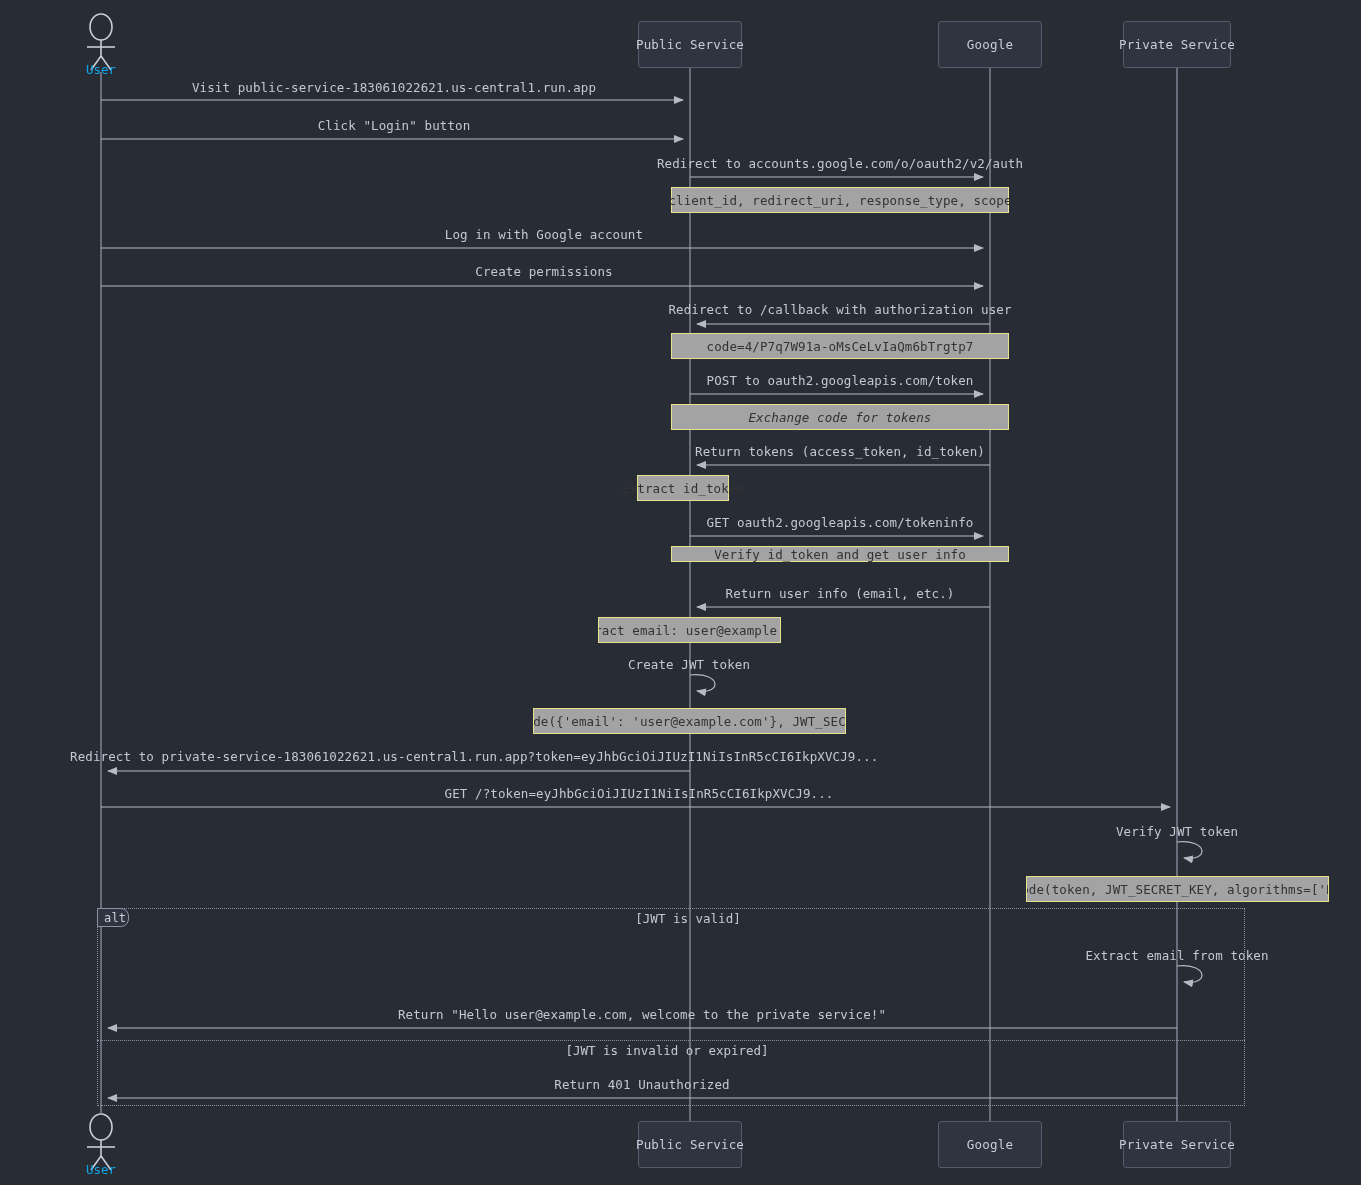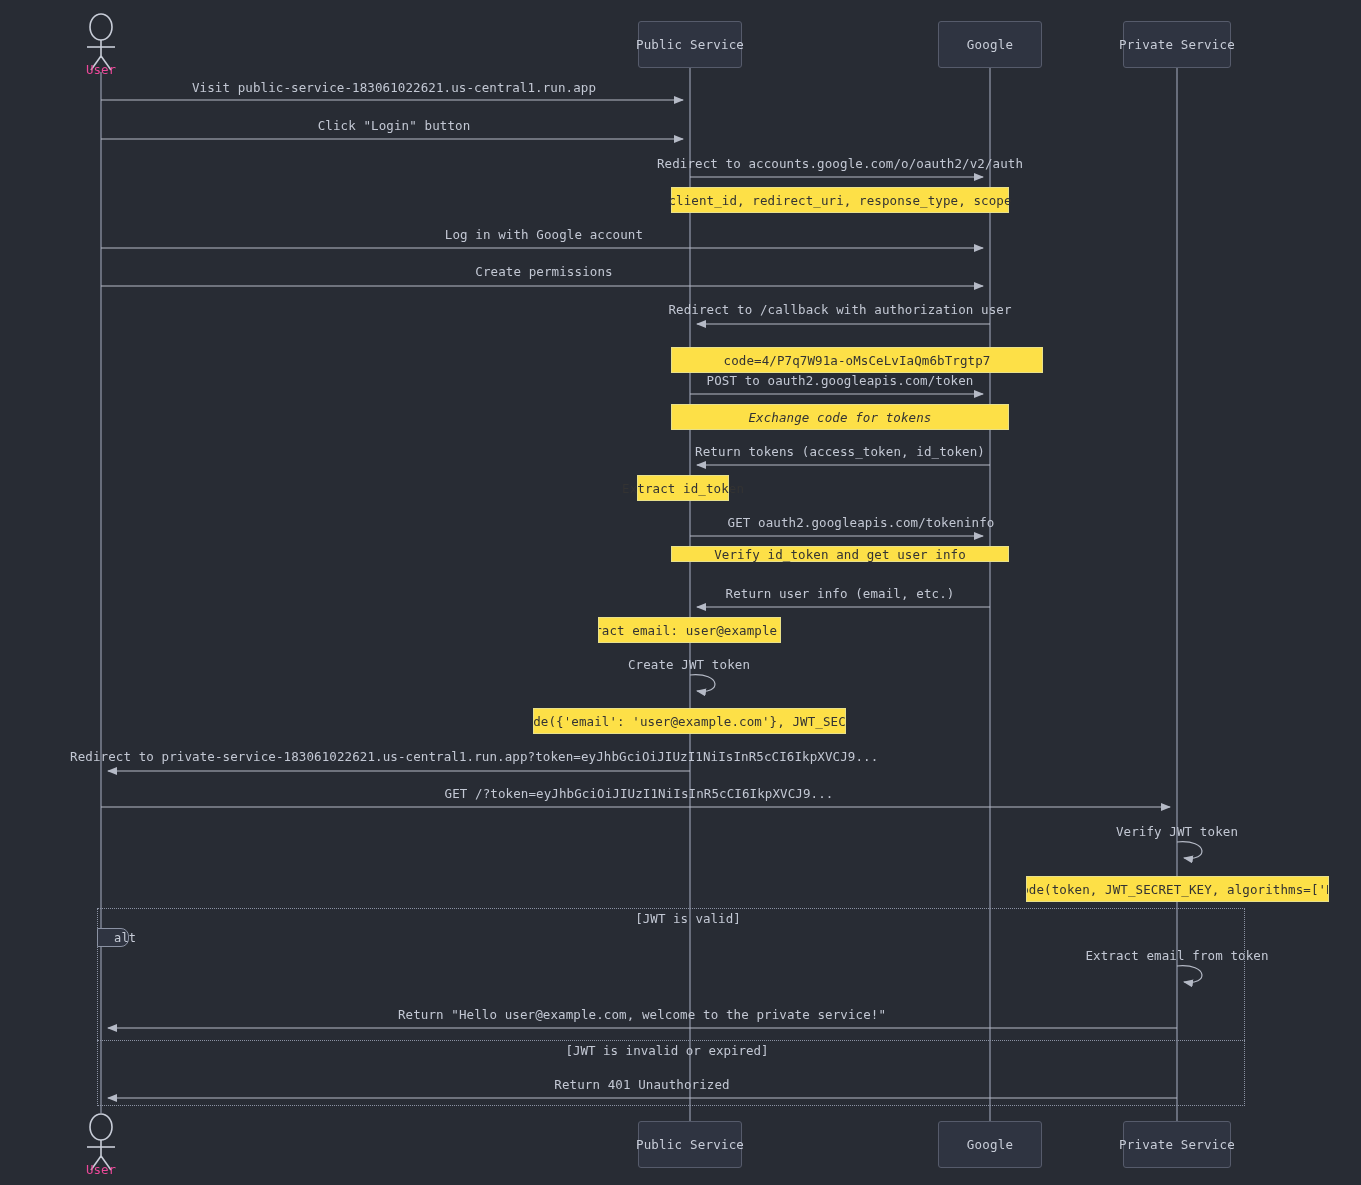--- a/index.html
+++ b/index.html
@@ -34,38 +34,38 @@
     color: #c8cdd8;
     font-size: 12.5px;
     display: flex;
     align-items: center;
     justify-content: center;
     letter-spacing: 0.2px;
     white-space: nowrap;
   }
   .actor-label {
     position: absolute;
-    color: #ec4899;
+    color: #0ea5e9;
     font-size: 12.5px;
     white-space: nowrap;
   }
   
   .msg-label {
     position: absolute;
     color: #c3c8d4;
     font-size: 12.5px;
     white-space: nowrap;
     letter-spacing: 0.1px;
   }
   .msg-label.center { transform: translateX(-50%); }
   
   .note {
     position: absolute;
     box-sizing: border-box;
-    background: #fde047;
+    background: #a3a3a3;
     border: 1px solid #e8e08a;
     color: #333333;
     font-size: 12.5px;
     display: flex;
     align-items: center;
     justify-content: center;
     white-space: nowrap;
     overflow: visible;
     letter-spacing: 0.1px;
   }
@@ -85,23 +85,22 @@
   .alt-tag {
     position: absolute;
     box-sizing: border-box;
     background: #2f3441;
     border: 1px solid #8b92a3;
     border-radius: 0 8px 8px 0;
     color: #c8cdd8;
     font-size: 12px;
     display: flex;
     align-items: center;
-    padding-left: 16px;
+    padding-left: 6px;
     letter-spacing: 0.2px;
-    margin-top: 20px;
   }
   .alt-divider {
     position: absolute;
     border-top: 1px dotted #8b92a3;
     height: 0;
   }
   .alt-cond {
     position: absolute;
     color: #c3c8d4;
     font-size: 12.5px;
@@ -194,35 +193,35 @@
   <div class="actor-label" style="left:86px; top:1162px;">User</div>
 
   <div class="msg-label center" style="left:394px; top:80px;">Visit public-service-183061022621.us-central1.run.app</div>
   <div class="msg-label center" style="left:394px; top:118px;">Click "Login" button</div>
   <div class="msg-label center" style="left:840px; top:156px;">Redirect to accounts.google.com/o/oauth2/v2/auth</div>
   <div class="msg-label center" style="left:544px; top:227px;">Log in with Google account</div>
   <div class="msg-label center" style="left:544px; top:264px;">Create permissions</div>
   <div class="msg-label center" style="left:840px; top:302px;">Redirect to /callback with authorization user</div>
   <div class="msg-label center" style="left:840px; top:373px;">POST to oauth2.googleapis.com/token</div>
   <div class="msg-label center" style="left:840px; top:444px;">Return tokens (access_token, id_token)</div>
-  <div class="msg-label center" style="left:861px; top:515px;">GET oauth2.googleapis.com/tokeninfo</div>
+  <div class="msg-label center" style="left:840px; top:515px;">GET oauth2.googleapis.com/tokeninfo</div>
   <div class="msg-label center" style="left:840px; top:586px;">Return user info (email, etc.)</div>
   <div class="msg-label center" style="left:689px; top:657px;">Create JWT token</div>
   <div class="msg-label" style="left:70px;  top:749px;">Redirect to private-service-183061022621.us-central1.run.app?token=eyJhbGciOiJIUzI1NiIsInR5cCI6IkpXVCJ9...</div>
   <div class="msg-label center" style="left:639px; top:786px;">GET /?token=eyJhbGciOiJIUzI1NiIsInR5cCI6IkpXVCJ9...</div>
   <div class="msg-label center" style="left:1177px; top:824px;">Verify JWT token</div>
   <div class="msg-label center" style="left:1177px; top:948px;">Extract email from token</div>
   <div class="msg-label center" style="left:642px; top:1007px;">Return "Hello user@example.com, welcome to the private service!"</div>
   <div class="msg-label center" style="left:642px; top:1077px;">Return 401 Unauthorized</div>
 
   <div class="note" style="left:671px; top:187px; width:338px; height:26px;">
     <span class="note-text">client_id, redirect_uri, response_type, scope</span>
   </div>
 
-  <div class="note" style="left:671px; top:333px; width:372px; height:26px;margin-top:14px;">
+  <div class="note" style="left:671px; top:333px; width:338px; height:26px;">
     <span class="note-text">code=4/P7q7W91a-oMsCeLvIaQm6bTrgtp7</span>
   </div>
 
   <div class="note" style="left:671px; top:404px; width:338px; height:26px;font-style:italic;">
     <span class="note-text">Exchange code for tokens</span>
   </div>
 
   <div class="note" style="left:637px; top:475px; width:92px; height:26px;">
     <span class="note-text">Extract id_token</span>
   </div>

